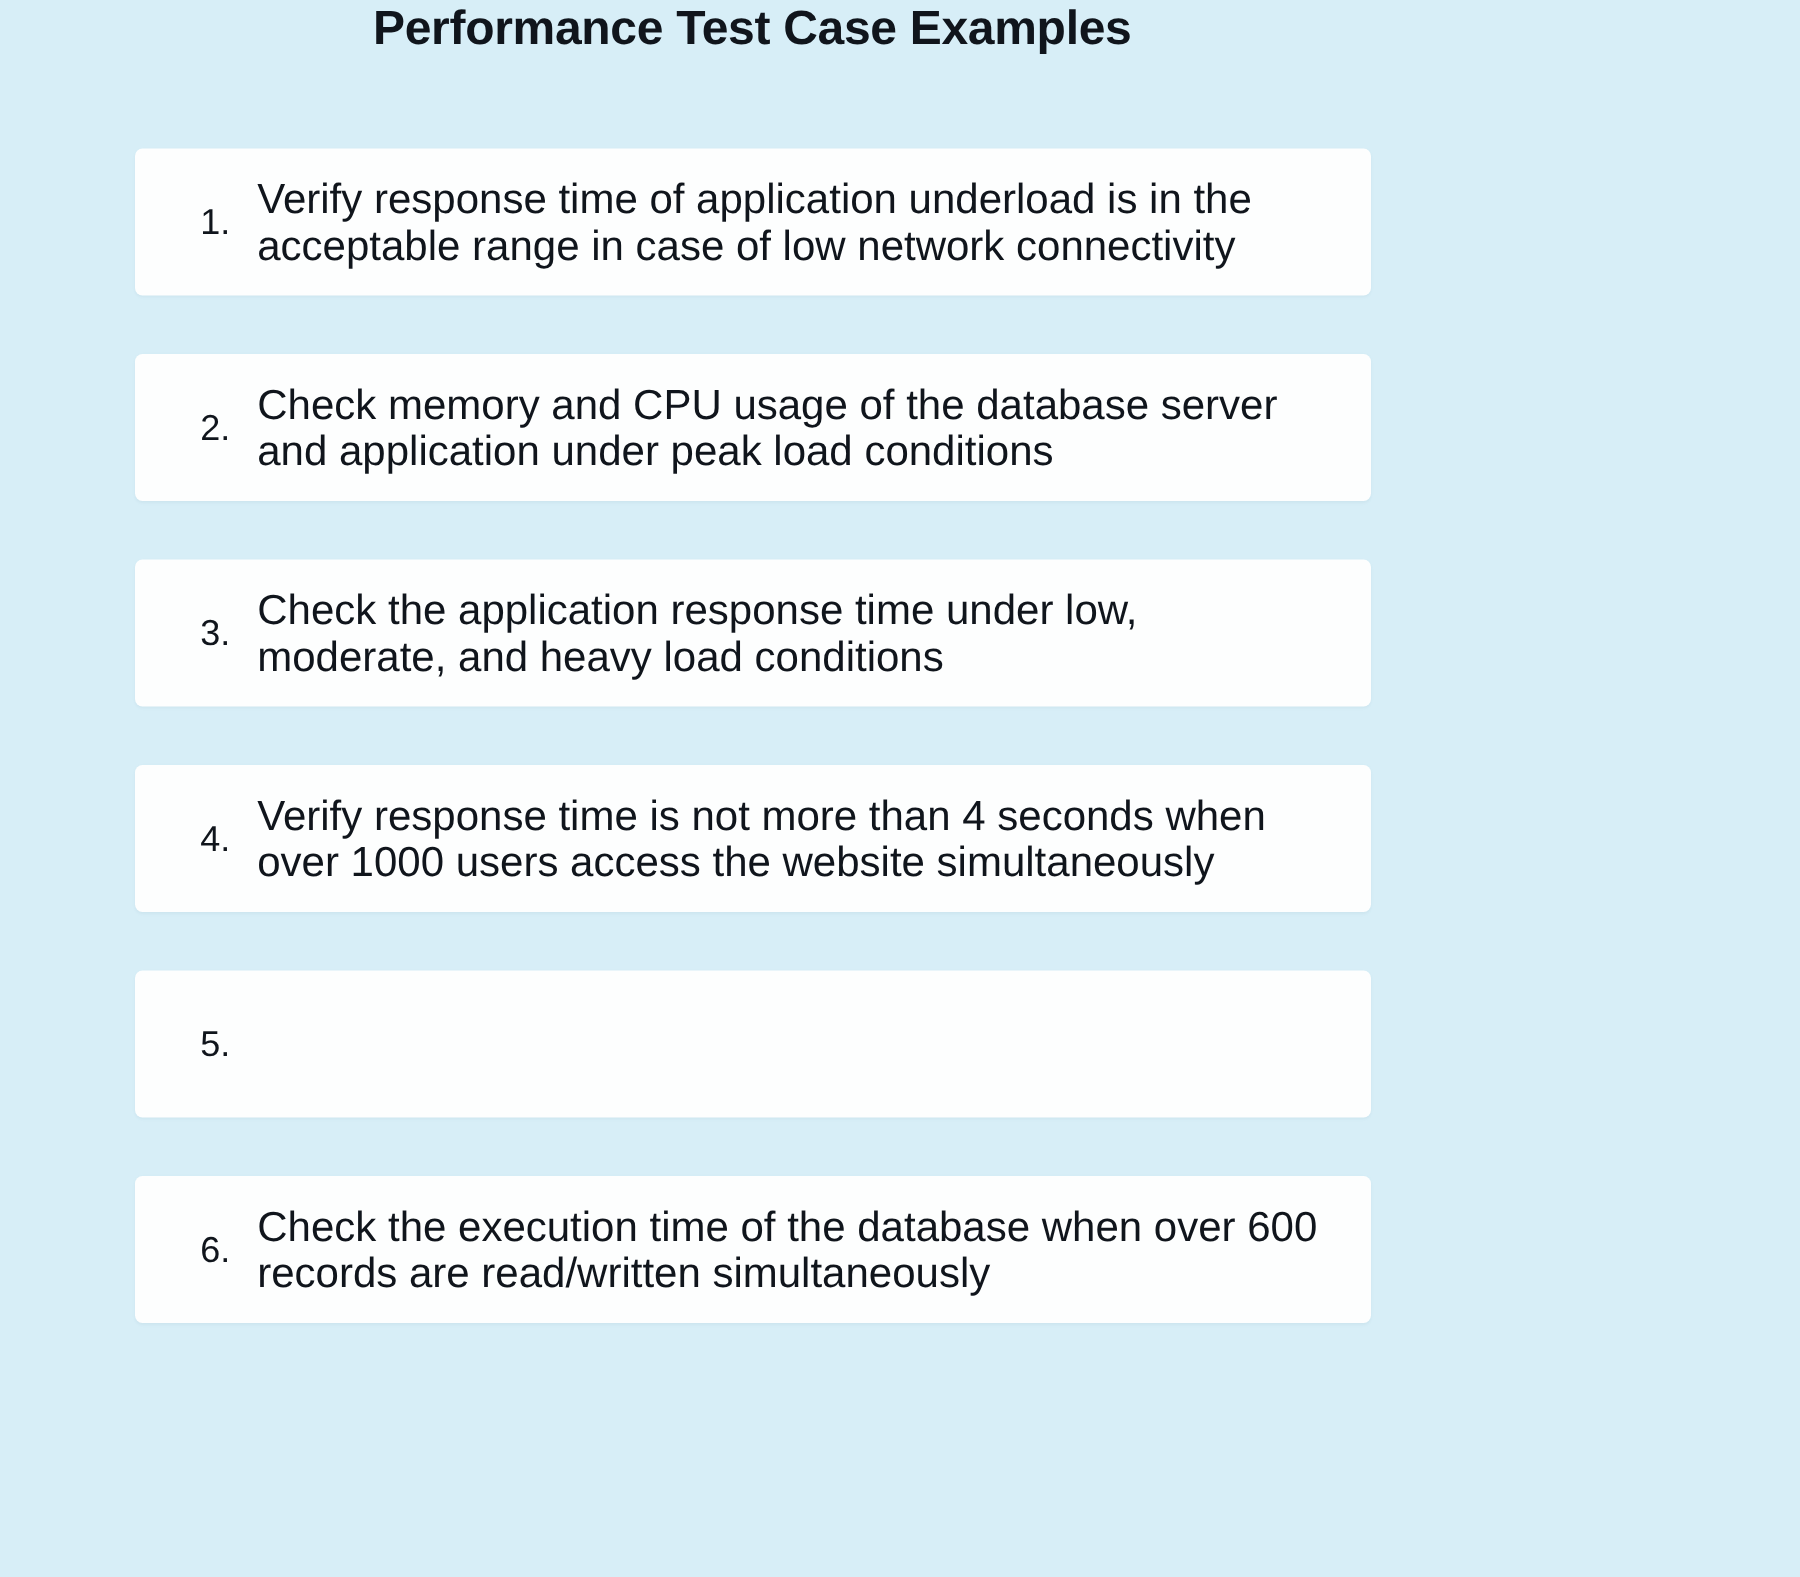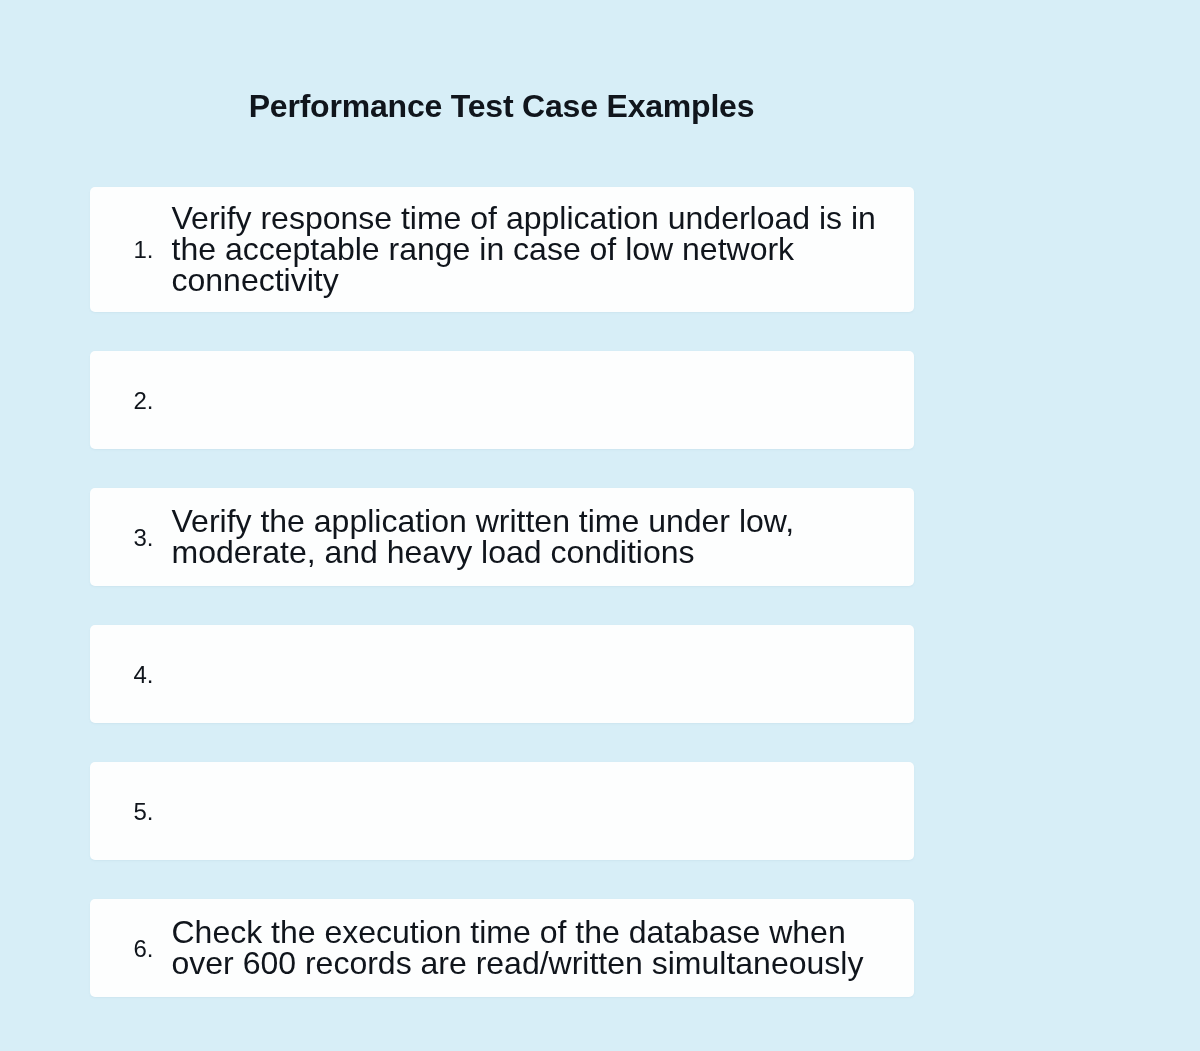--- a/index.html
+++ b/index.html
@@ -13,21 +13,20 @@
     height: 1051px;
     background: var(--bg);
     font-family: "Liberation Sans", "DejaVu Sans", sans-serif;
     color: var(--text);
     overflow: hidden;
   }
   .canvas {
     width: 1003px;
     height: 1051px;
     background: var(--bg);
-    padding-top: 88px;
   }
   .title {
     text-align: center;
     font-size: 32px;
     font-weight: 700;
     letter-spacing: -0.2px;
     color: var(--text);
   }
   .cards {
     width: 824px;
@@ -47,49 +46,51 @@
   .card-number {
     flex: 0 0 34px;
     text-align: right;
     font-size: 24px;
     line-height: 31px;
     margin-right: 18px;
     white-space: nowrap;
   }
   .card-text {
     flex: 1 1 auto;
-    font-size: 32px;
+    font-size: 28px;
     line-height: 31px;
     max-width: 732px;
   }
 </style>
 </head>
 <body>
 
 <div class="canvas">
   <h1 class="title">Performance Test Case Examples</h1>
 
   <div class="cards">
 
     <div class="card">
       <div class="card-number">1.</div>
       <div class="card-text">Verify response time of application underload is in the acceptable range in case of low network connectivity</div>
     </div>
 
     <div class="card">
       <div class="card-number">2.</div>
+      <div class="card-text">Check memory and CPU usage of the database server and application under peak load conditions</div>
     </div>
 
     <div class="card">
       <div class="card-number">3.</div>
-      <div class="card-text">Verify the application written time under low, moderate, and heavy load conditions</div>
+      <div class="card-text">Check the application response time under low, moderate, and heavy load conditions</div>
     </div>
 
     <div class="card">
       <div class="card-number">4.</div>
+      <div class="card-text">Verify response time is not more than 4 seconds when over 1000 users access the website simultaneously</div>
     </div>
 
     <div class="card">
       <div class="card-number">5.</div>
     </div>
 
     <div class="card">
       <div class="card-number">6.</div>
       <div class="card-text">Check the execution time of the database when over 600 records are read/written simultaneously</div>
     </div>

